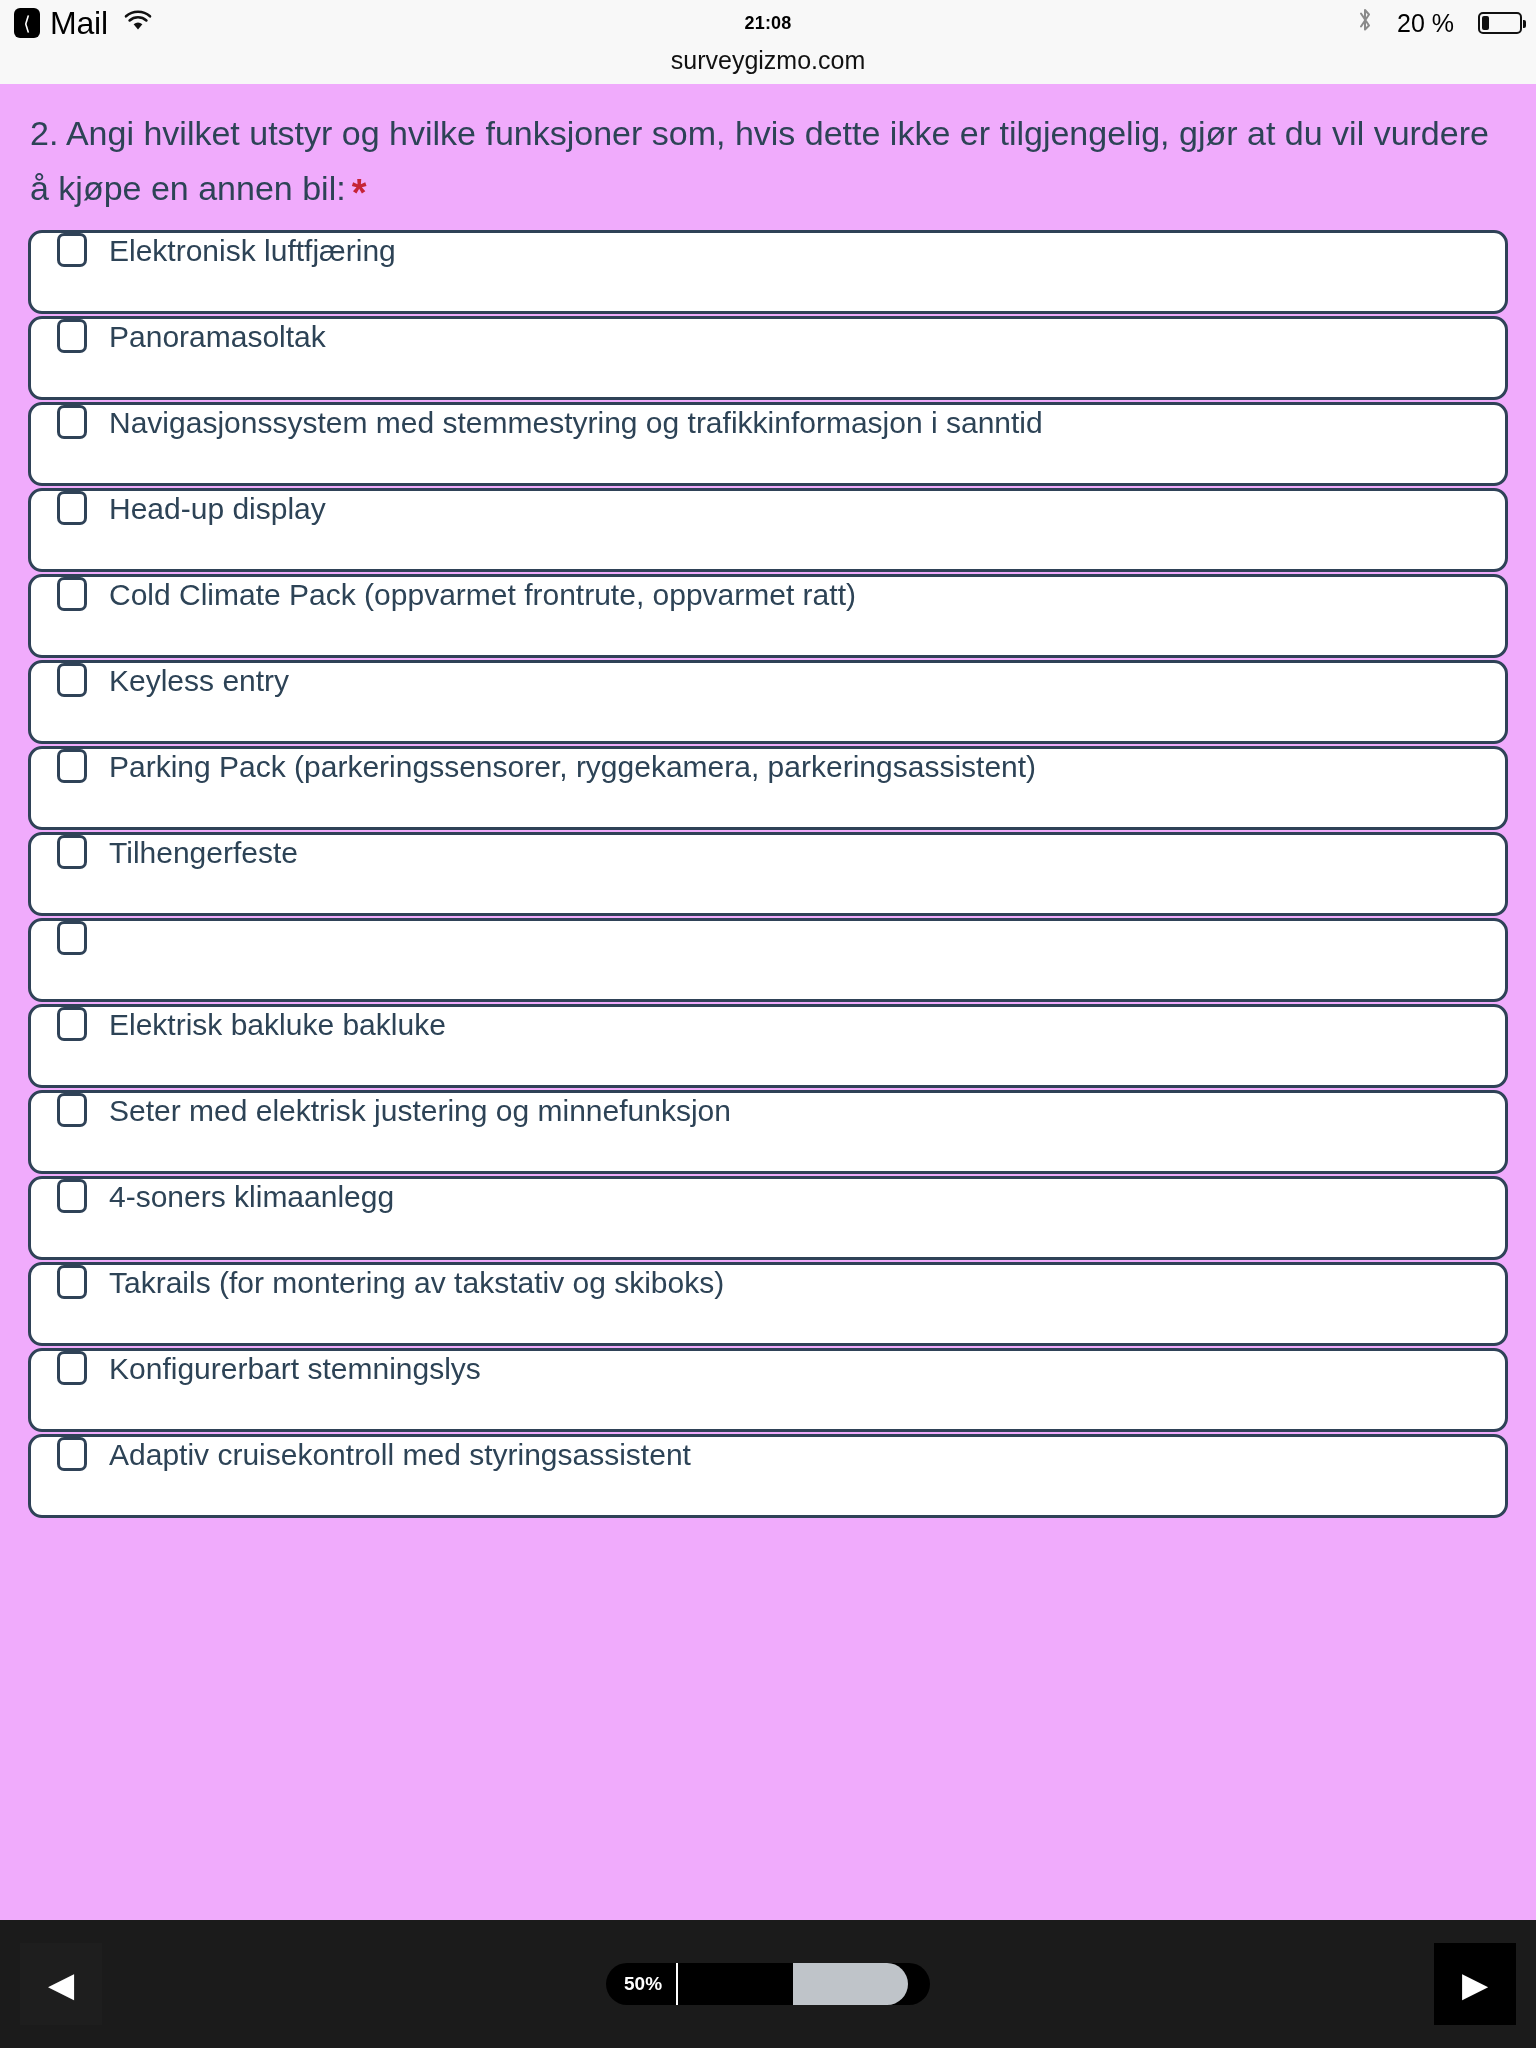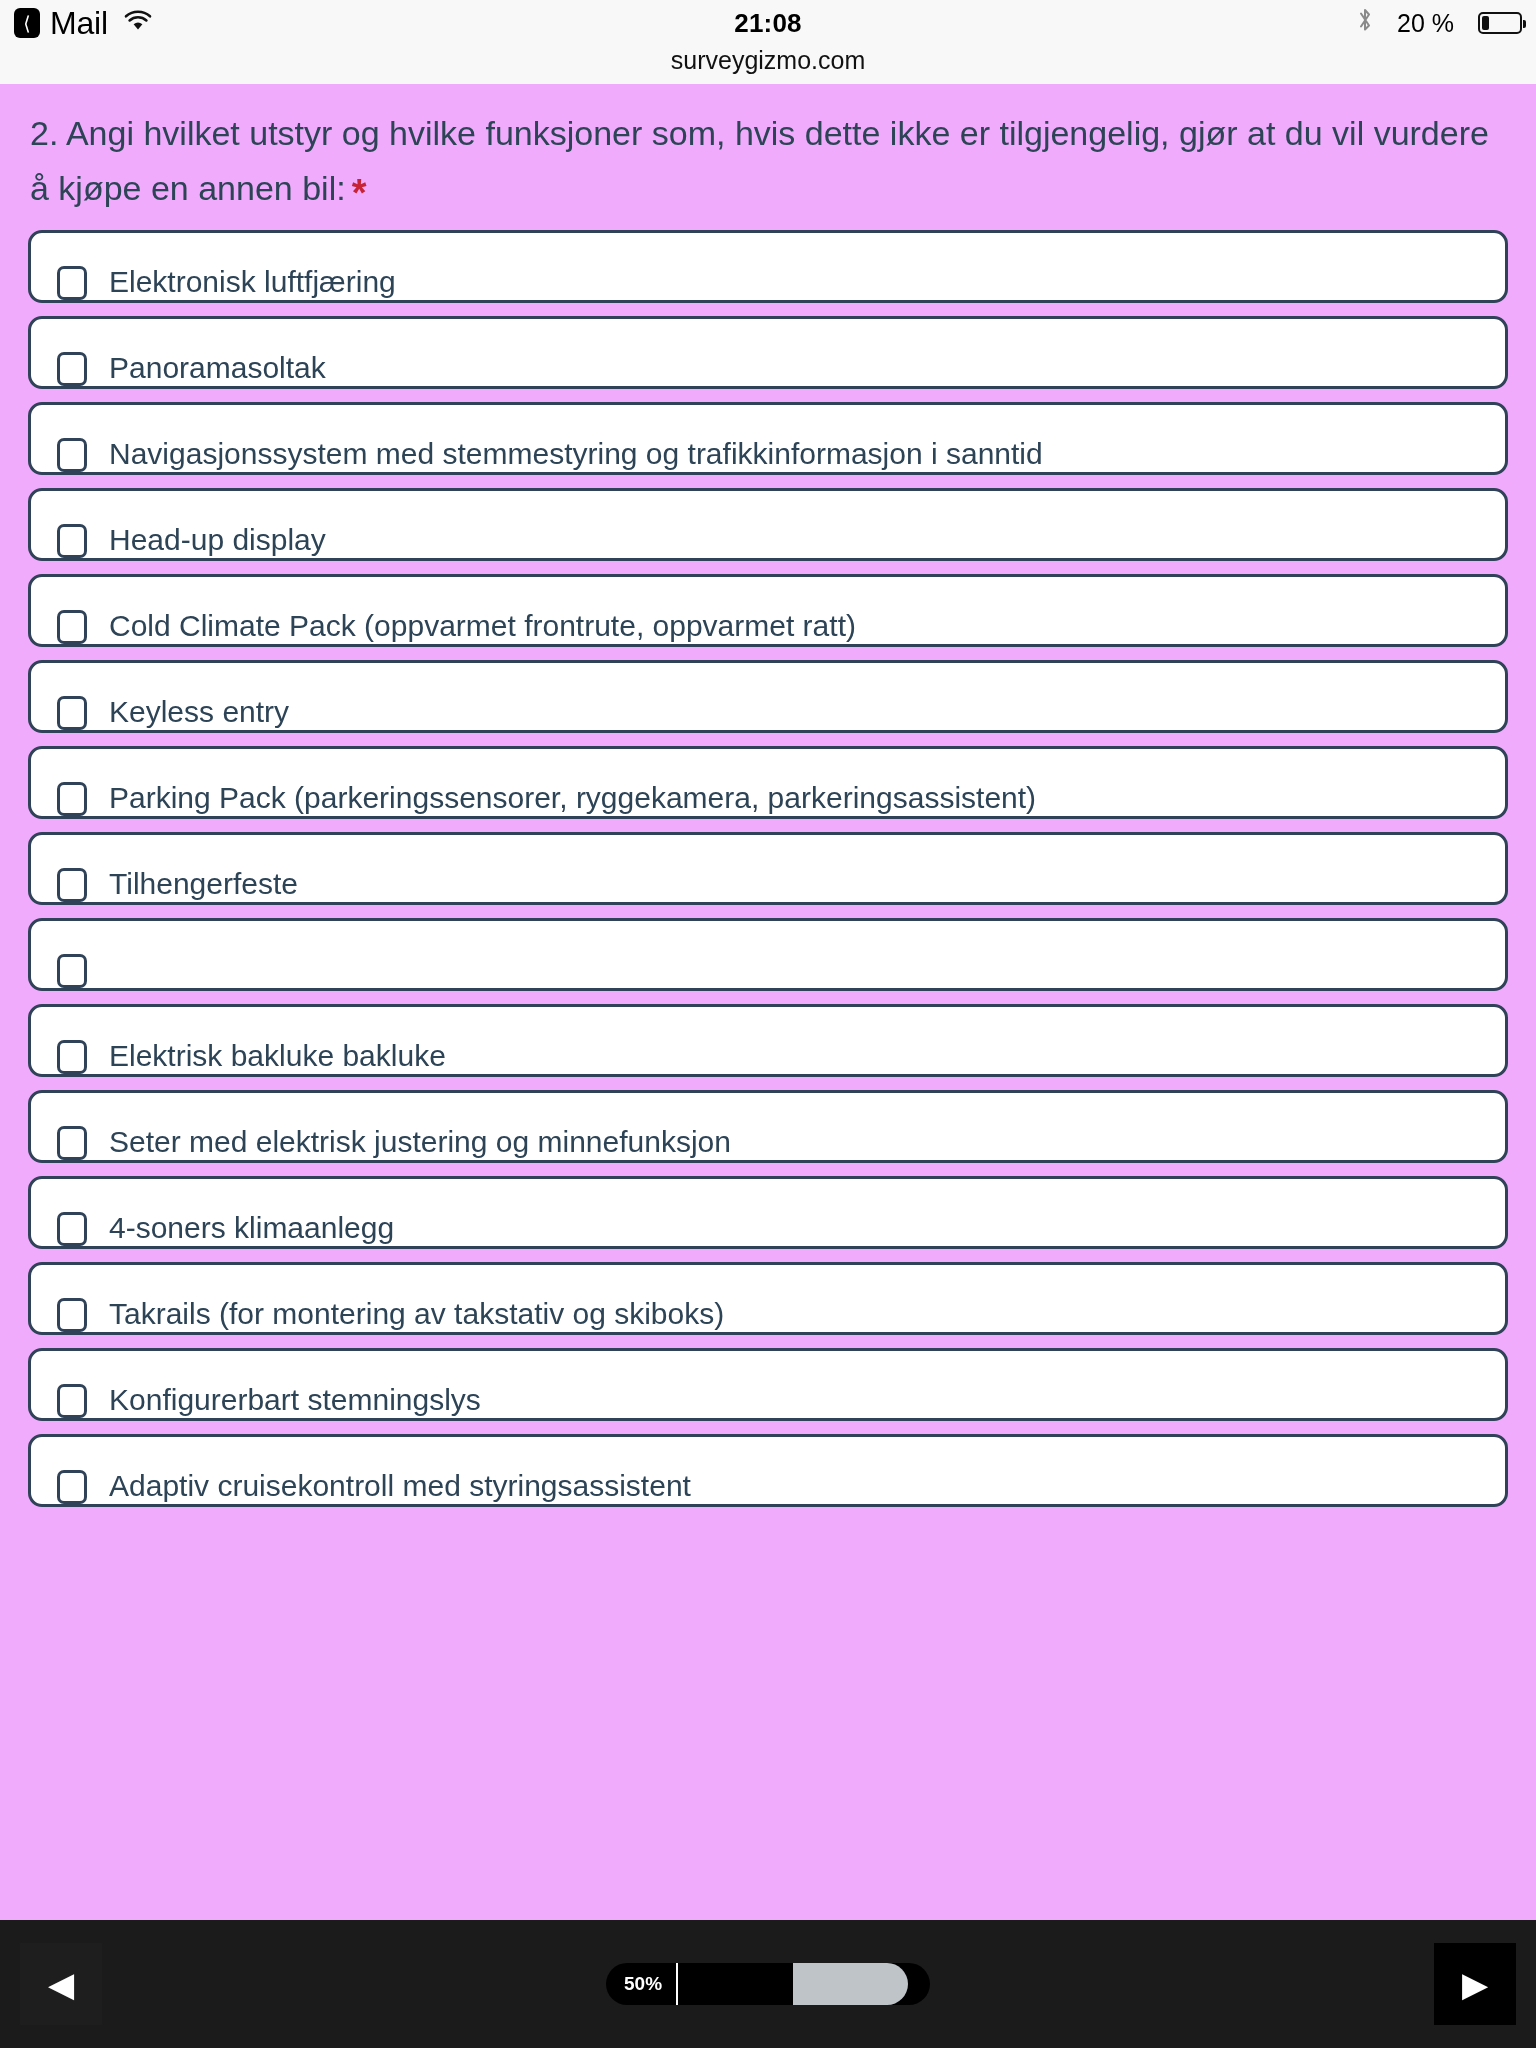--- a/index.html
+++ b/index.html
@@ -52,21 +52,21 @@
   .wifi-icon {
     display: inline-block;
     margin-left: 6px;
     font-size: 22px;
     line-height: 1;
   }
   .sb-center {
     position: absolute;
     left: 0; right: 0;
     text-align: center;
-    font-size: 26px;
+    font-size: 18px;
     font-weight: bold;
     letter-spacing: 0.2px;
   }
   .sb-right {
     margin-left: auto;
     display: flex;
     align-items: center;
     gap: 24px;
     z-index: 2;
     font-size: 25px;
@@ -137,24 +137,24 @@
     top: 6px;
     margin-left: 6px;
   }
 
   .options {
     padding: 0 28px;
   }
   .option {
     border: 3px solid #2f4257;
     border-radius: 14px;
-    height: 73px;
-    margin-bottom: 13px;
-    display: flex;
-    align-items: flex-end;
+    height: 84px;
+    margin-bottom: 2px;
+    display: flex;
+    align-items: flex-start;
     padding: 0 26px;
     box-sizing: border-box;
     background: #fff;
   }
   .cbox {
     width: 30px;
     height: 34px;
     min-width: 30px;
     border: 3px solid #2f4257;
     border-radius: 7px;

